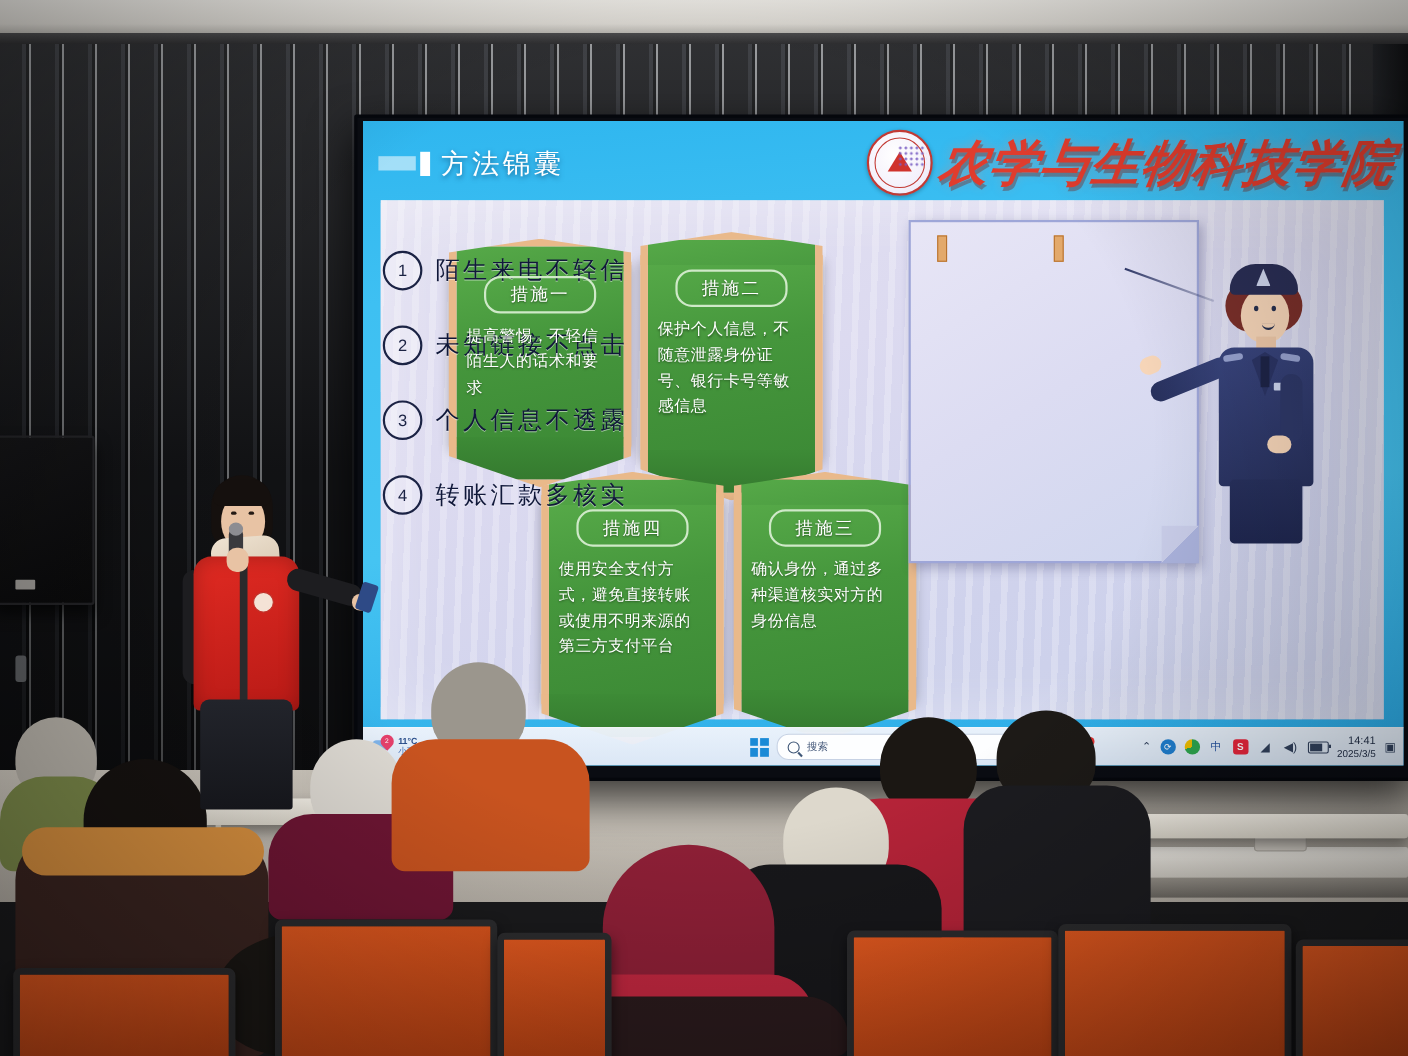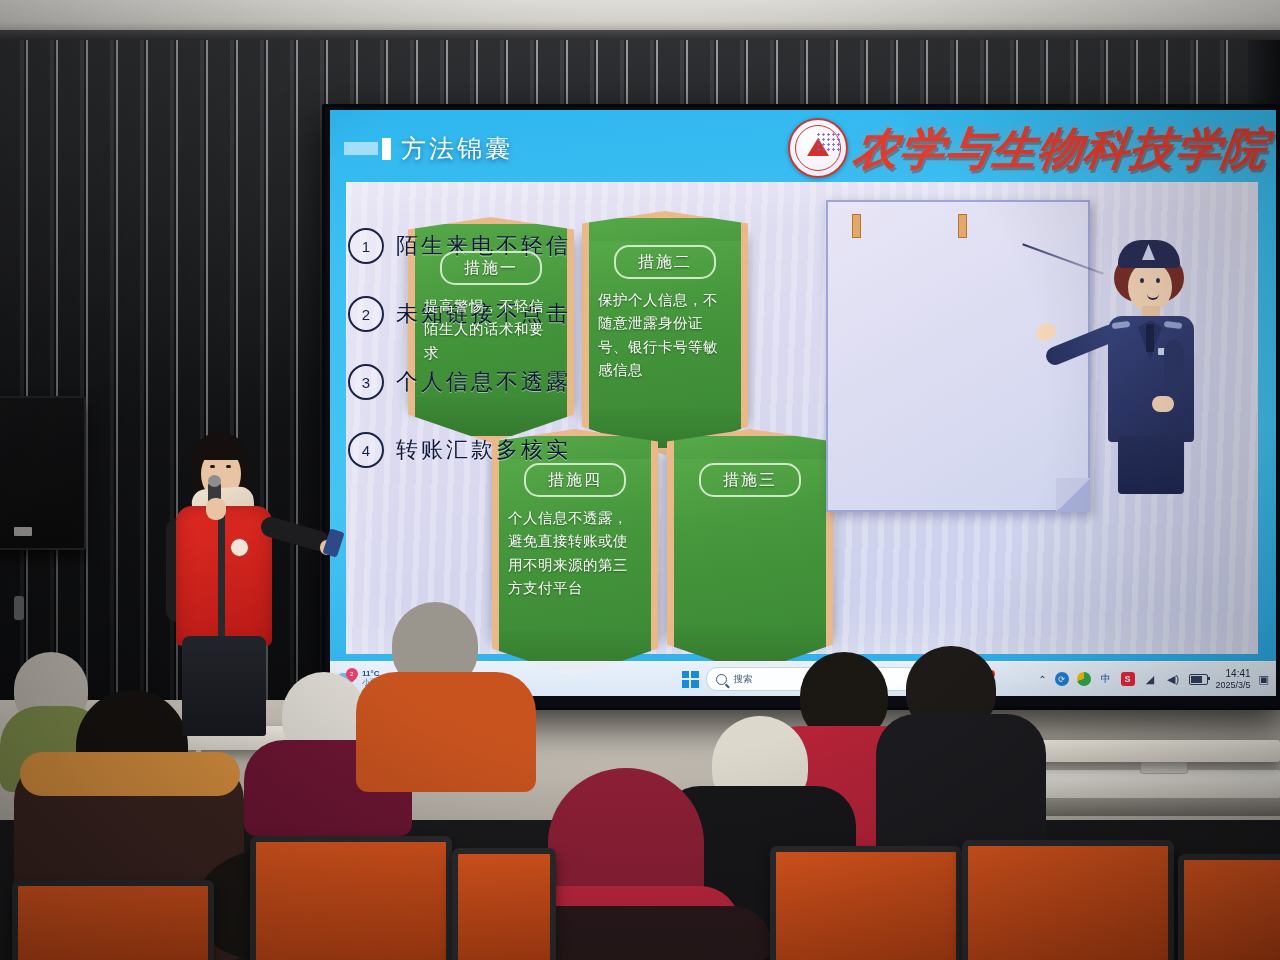--- a/index.html
+++ b/index.html
@@ -294,24 +294,25 @@
     <div class="shield" id="shield2">
       <div class="pill">措施二</div>
       <div class="body">保护个人信息，不随意泄露身份证号、银行卡号等敏感信息</div>
     </div>
     <div class="shield" id="shield1">
       <div class="pill">措施一</div>
       <div class="body">提高警惕，不轻信陌生人的话术和要求</div>
     </div>
     <div class="shield" id="shield4">
       <div class="pill">措施四</div>
-      <div class="body">个人信息不透露，避免直接转账或使用不明来源的第三方支付平台</div>
+      <div class="body">使用安全支付方式，避免直接转账或使用不明来源的第三方支付平台</div>
     </div>
     <div class="shield" id="shield3">
       <div class="pill">措施三</div>
+      <div class="body">确认身份，通过多种渠道核实对方的身份信息</div>
     </div>
 
     <div class="banner-rod" id="rod-l"></div>
     <div class="banner-rod" id="rod-r"></div>
 
     <div class="info-panel">
       <div class="fold"></div>
     </div>
 
     <div class="info-row" style="top:118px">

